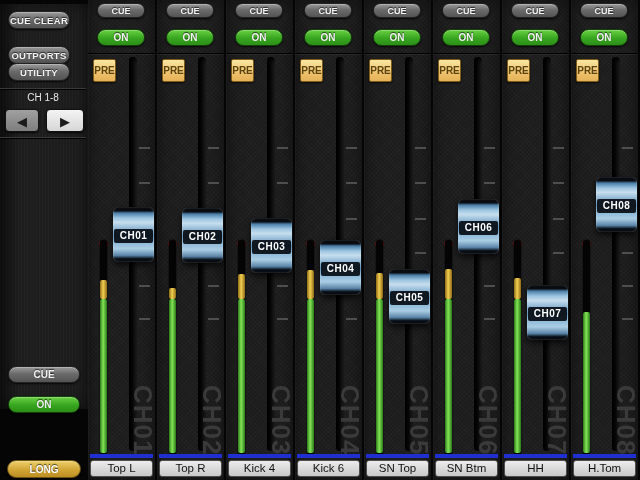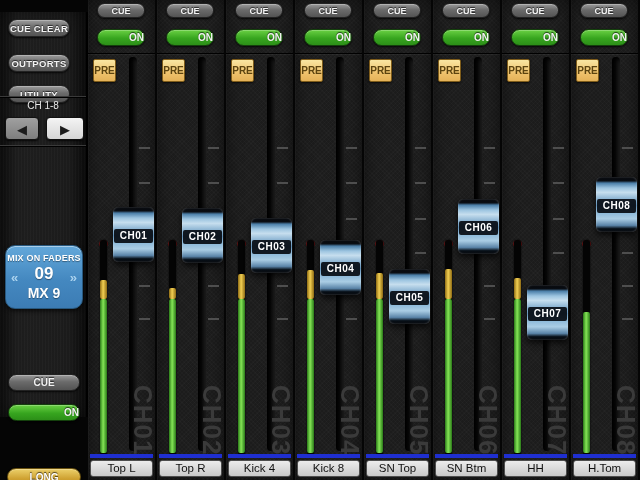--- a/index.html
+++ b/index.html
@@ -5,42 +5,43 @@
   html,body{margin:0;padding:0;}
   body{
     width:640px;height:480px;position:relative;overflow:hidden;
     background:#050505;
     font-family:"Liberation Sans", sans-serif;
     -webkit-font-smoothing:antialiased;
     user-select:none;
   }
   
   .sidebar{
-    position:absolute;left:0;top:12px;width:86px;height:405px;
+    position:absolute;left:0;top:4px;width:86px;height:405px;
     background-color:#181818;
     background-image:repeating-linear-gradient(90deg, rgba(255,255,255,0.025) 0 1px, transparent 1px 3px),
                      linear-gradient(90deg,#101010,#1e1e1e 20%,#1c1c1c 80%,#0e0e0e);
     border-right:2px solid #000;
     box-shadow:inset 0 0 20px rgba(0,0,0,0.5);
+    padding-left:11px;
   }
   .pill{
     position:absolute;display:block;border-radius:10px;
     border:1px solid #222;color:#f2f2f2;font-weight:bold;
     text-align:center;box-sizing:border-box;
     text-shadow:0 -1px 1px rgba(0,0,0,0.7);
     box-shadow:0 1px 2px rgba(0,0,0,0.8), inset 0 1px 0 rgba(255,255,255,0.25);
     padding:0;cursor:pointer;
   }
   .pill.gray{background:linear-gradient(180deg,#9c9c9c,#6b6b6b 45%,#535353);}
-  .pill.green{background:linear-gradient(180deg,#6ad144,#37a51f 55%,#2c8f18);border-color:#14400c;text-align:right;}
+  .pill.green{background:linear-gradient(180deg,#6ad144,#37a51f 55%,#2c8f18);border-color:#14400c;}
   .pill.gold{background:linear-gradient(180deg,#ecd06a,#cfa232 60%,#bd8f24);border-color:#6a5210;}
   .sb-btn{left:8px;width:62px;height:18px;font-size:9.5px;line-height:17px;letter-spacing:0.3px;}
   #btn-cue-clear{top:7px;}
   #btn-outports{top:33px;margin-top:9px;}
-  #btn-utility{top:59px;margin-top:14px;}
+  #btn-utility{top:59px;}
   .sb-divider{position:absolute;left:0;width:86px;height:1px;background:#3a3a3a;box-shadow:0 1px 0 #000;}
   #div1{top:84px;} #div2{top:133px;}
   .bank-label{position:absolute;top:88px;left:0;width:86px;text-align:center;color:#e8e8e8;font-size:10px;}
   .arrow-btn{
     position:absolute;top:105px;height:23px;border-radius:4px;border:1px solid #111;
     box-sizing:border-box;text-align:center;line-height:21px;font-size:13px;color:#1b1b1b;
     cursor:pointer;box-shadow:0 1px 2px rgba(0,0,0,0.8);
   }
   #arrow-left{left:5px;width:34px;background:linear-gradient(180deg,#a0a0a0,#7e7e7e);}
   #arrow-right{left:46px;width:38px;background:linear-gradient(180deg,#f4f4f4,#d6d6d6);}
@@ -143,27 +144,20 @@
   <div class="sb-divider" id="div1"></div>
   <div class="bank-label">CH 1-8</div>
   <button class="arrow-btn" id="arrow-left">
     <span>◀</span>
   </button>
   <button class="arrow-btn" id="arrow-right">
     <span>▶</span>
   </button>
   <div class="sb-divider" id="div2"></div>
 
-  <div class="mix-btn">
-    <div class="mix-title">MIX ON FADERS</div>
-    <div class="mix-num">09</div>
-    <div class="mix-name">MX 9</div>
-    <span class="mix-chev" id="chev-prev">«</span>
-    <span class="mix-chev" id="chev-next">»</span>
-  </div>
 
   <button class="pill gray" id="sb-cue">CUE</button>
   <button class="pill green" id="sb-on">ON</button>
   <button class="pill gold" id="sb-long">LONG FADERS</button>
 </div>
 
 <div class="strip" style="left: 88px;">
     <button class="pill gray cue">CUE</button>
     <button class="pill green on">ON</button>
     <div class="strip-divider"></div>
@@ -230,21 +224,21 @@
     <div class="over-led"></div>
     <div class="meter-slot">
       <div class="meter-seg meter-yellow" style="top: 30px; height: 29px;"></div>
       <div class="meter-seg meter-green" style="top: 59px; height: 154px;"></div>
     </div>
     <div class="ghost">CH04</div>
     <div class="fader-cap" style="top: 240px;">
       <div class="cap-label">CH04</div>
     </div>
     <div class="blue-bar"></div>
-    <div class="name-plate">Kick 8</div>
+    <div class="name-plate">Kick 6</div>
   </div>
 <div class="strip" style="left: 364px;">
     <button class="pill gray cue">CUE</button>
     <button class="pill green on">ON</button>
     <div class="strip-divider"></div>
     <div class="pre-badge">PRE</div>
     <div class="fader-track"></div>
     <div class="ticks"></div>
     <div class="over-led"></div>
     <div class="meter-slot">

